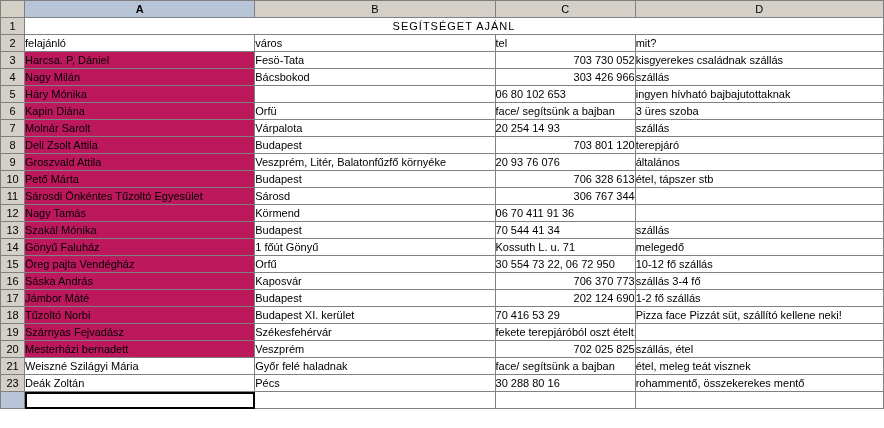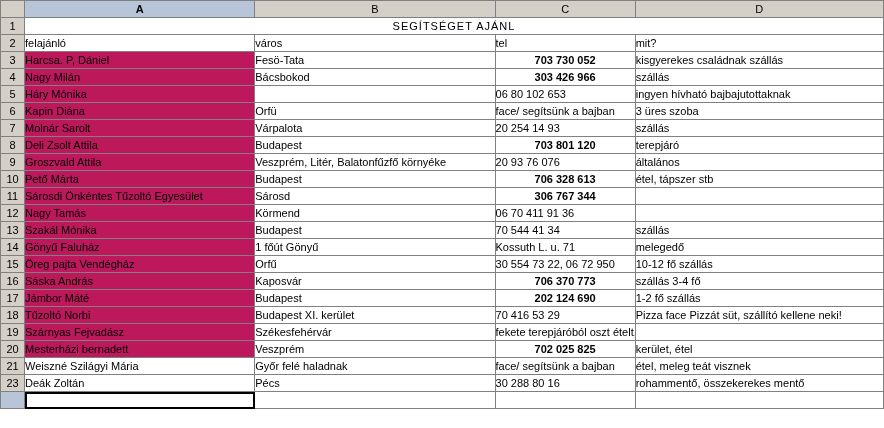--- a/index.html
+++ b/index.html
@@ -54,22 +54,21 @@
   .rowhead.sel {
     background: #b8c4d8;
     font-weight: bold;
     padding-left: 24px;
   }
   .cell {
     padding-left: 2px;
     padding-right: 2px;
   }
   .cell.num {
-    text-align: center;
-    font-weight: bold;
+    text-align: right;
   }
   .hl {
     background: #be185d;
   }
   .merged-title {
     text-align: center;
     font-weight: normal;
     letter-spacing: 1px;
   }
   .corner {
@@ -234,21 +233,21 @@
         <td class="cell hl">Szárnyas Fejvadász</td>
         <td class="cell">Székesfehérvár</td>
         <td class="cell">fekete terepjáróból oszt ételt, teát</td>
         <td class="cell"></td>
       </tr>
       <tr>
         <td class="rowhead">20</td>
         <td class="cell hl">Mesterházi bernadett</td>
         <td class="cell">Veszprém</td>
         <td class="cell num">702 025 825</td>
-        <td class="cell">kerület, étel</td>
+        <td class="cell">szállás, étel</td>
       </tr>
       <tr>
         <td class="rowhead">21</td>
         <td class="cell">Weiszné Szilágyi Mária</td>
         <td class="cell">Győr felé haladnak</td>
         <td class="cell">face/ segítsünk a bajban</td>
         <td class="cell">étel, meleg teát visznek</td>
       </tr>
       <tr>
         <td class="rowhead">23</td>

